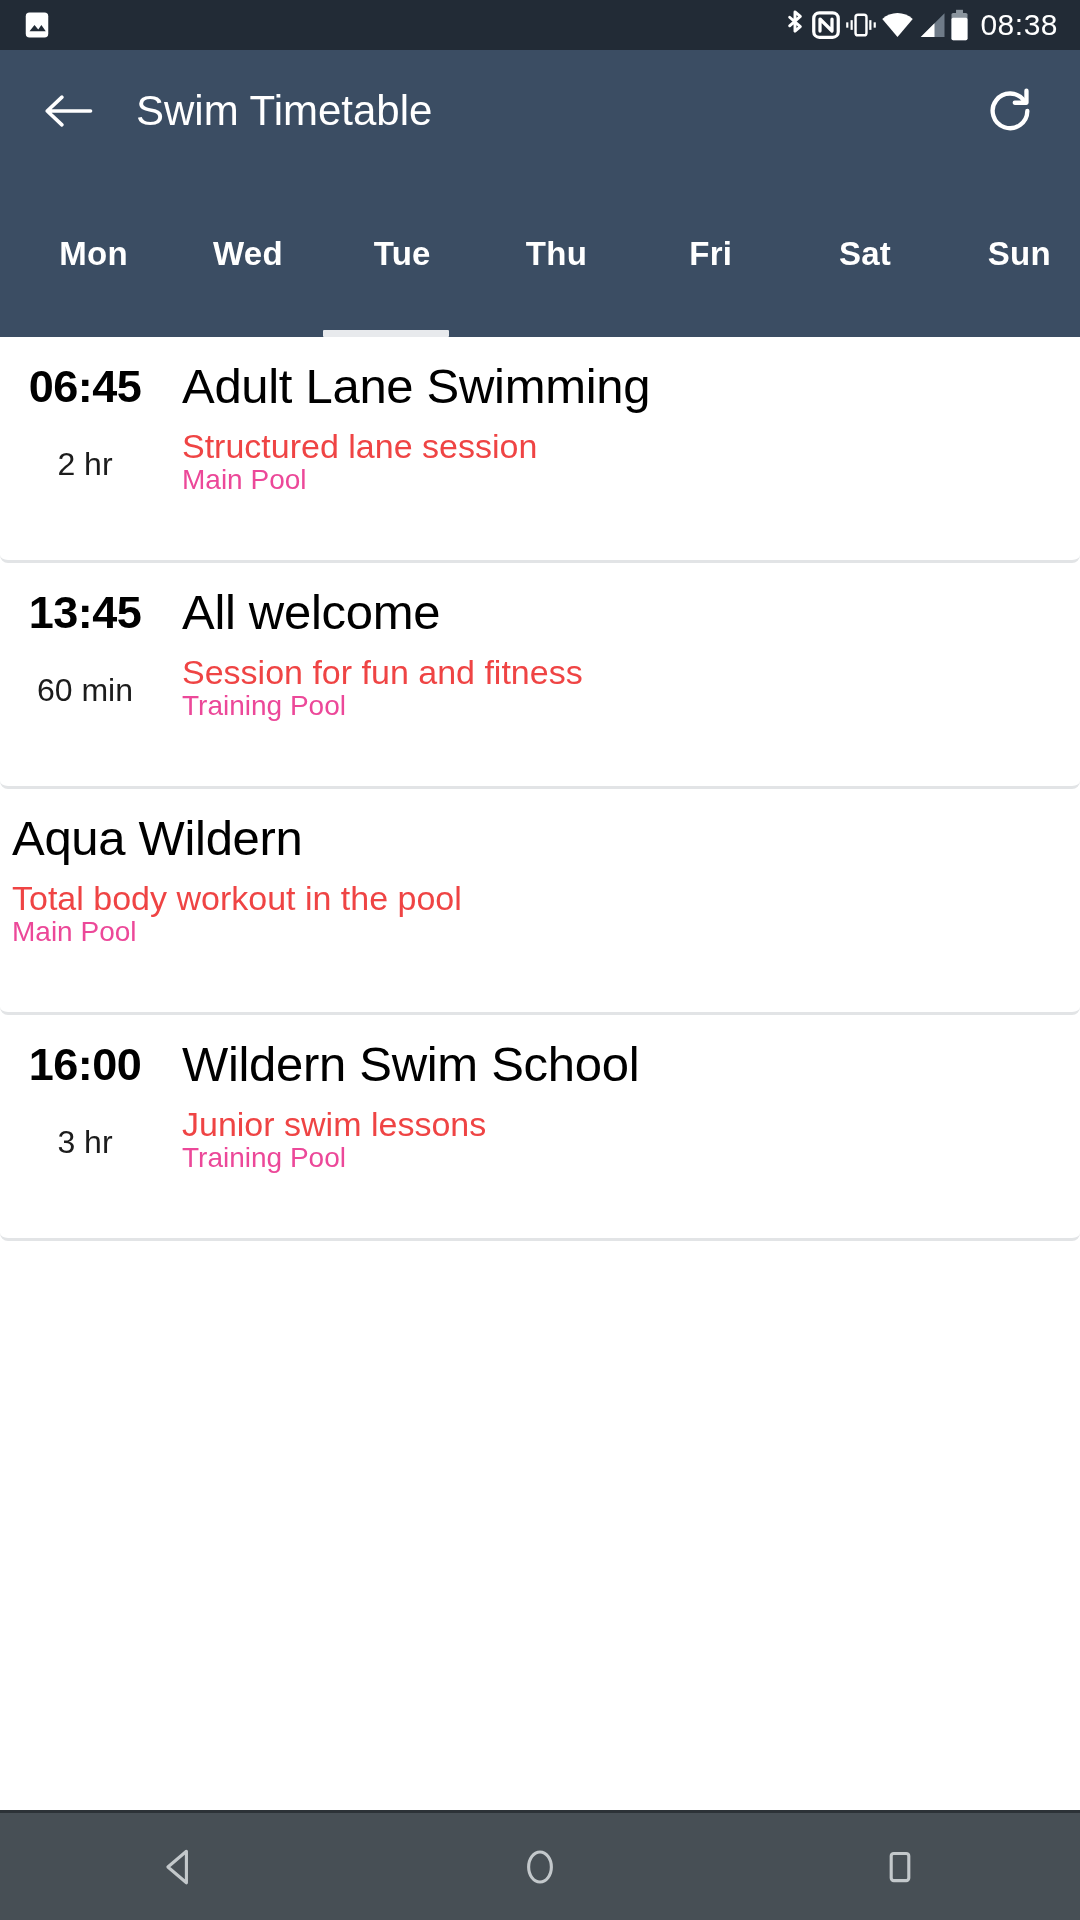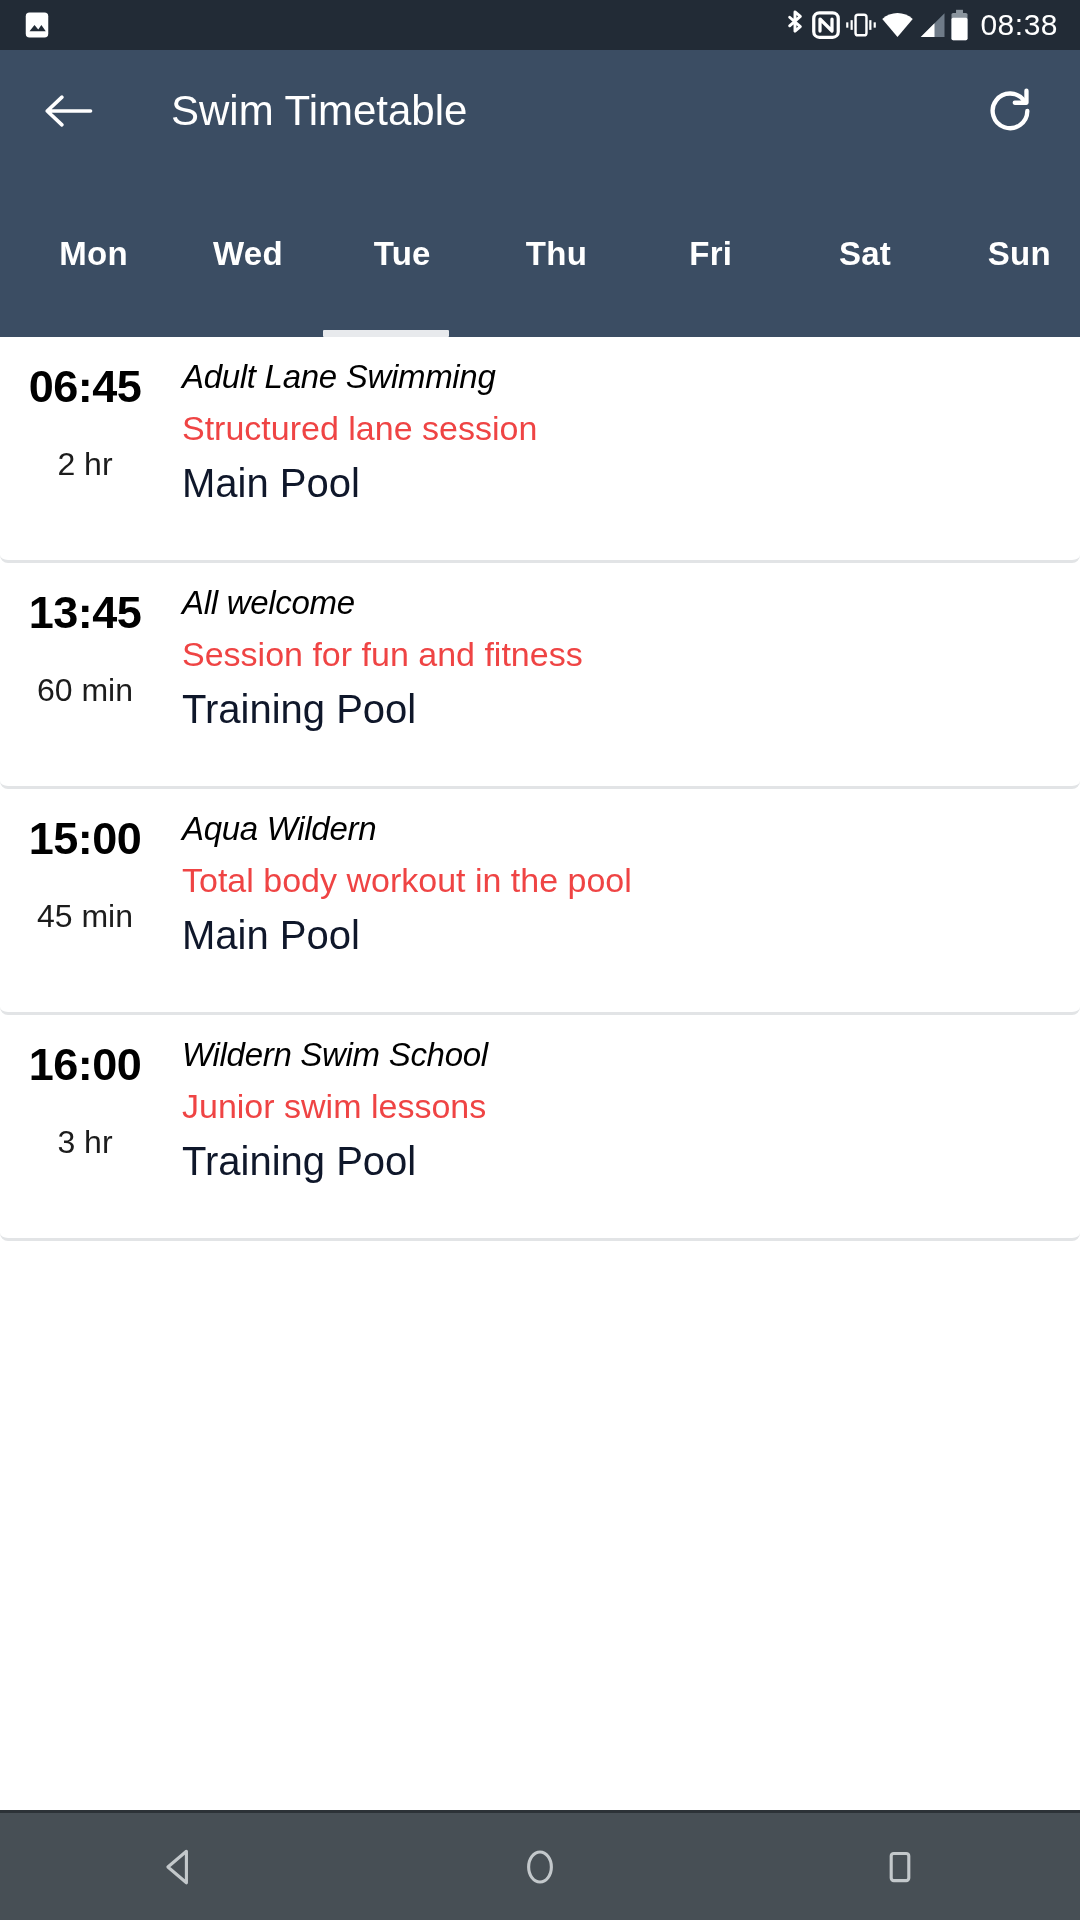--- a/index.html
+++ b/index.html
@@ -61,21 +61,21 @@
     width: 64px;
     height: 64px;
     display: flex;
     align-items: center;
     justify-content: center;
     flex: 0 0 auto;
   }
   #app-title {
     color: #ffffff;
     font-size: 42px;
-    margin-left: 71px;
+    margin-left: 36px;
     white-space: nowrap;
   }
   #refresh-button {
     margin-left: auto;
     width: 64px;
     height: 64px;
     display: flex;
     align-items: center;
     justify-content: center;
   }
@@ -166,36 +166,34 @@
     margin-top: 38px;
     line-height: 1;
   }
   .detail-col {
     flex: 1 1 auto;
     padding-left: 12px;
     padding-top: 0px;
     box-sizing: border-box;
   }
   .session-title {
-    font-size: 33px;
+    font-size: 49px;
     color: #000000;
     line-height: 1.12;
     letter-spacing: -0.3px;
-    font-style: italic;
   }
   .session-desc {
     font-size: 34px;
     color: #ef4444;
     margin-top: 14px;
     line-height: 1.1;
   }
   .session-location {
-    font-size: 40px;
-    color: #0f172a;
-    margin-top: 14px;
+    font-size: 28px;
+    color: #ec4899;
     line-height: 1.1;
   }
 
   
   #nav-bar {
     position: absolute;
     left: 0;
     bottom: 0;
     width: 1080px;
     height: 110px;
@@ -331,24 +329,20 @@
       <div class="duration-text">60 min</div>
     </div>
     <div class="detail-col">
       <div class="session-title">All welcome</div>
       <div class="session-desc">Session for fun and fitness</div>
       <div class="session-location">Training Pool</div>
     </div>
   </div>
 
   <div class="session-row">
-    <div class="time-col">
-      <div class="time-text">15:00</div>
-      <div class="duration-text">45 min</div>
-    </div>
     <div class="detail-col">
       <div class="session-title">Aqua Wildern</div>
       <div class="session-desc">Total body workout in the pool</div>
       <div class="session-location">Main Pool</div>
     </div>
   </div>
 
   <div class="session-row">
     <div class="time-col">
       <div class="time-text">16:00</div>

